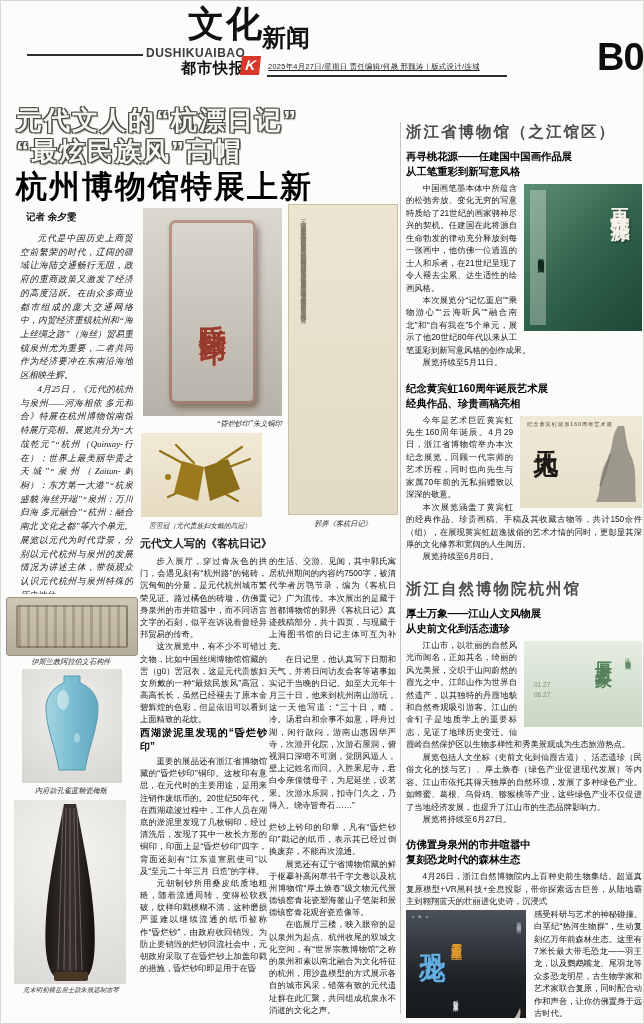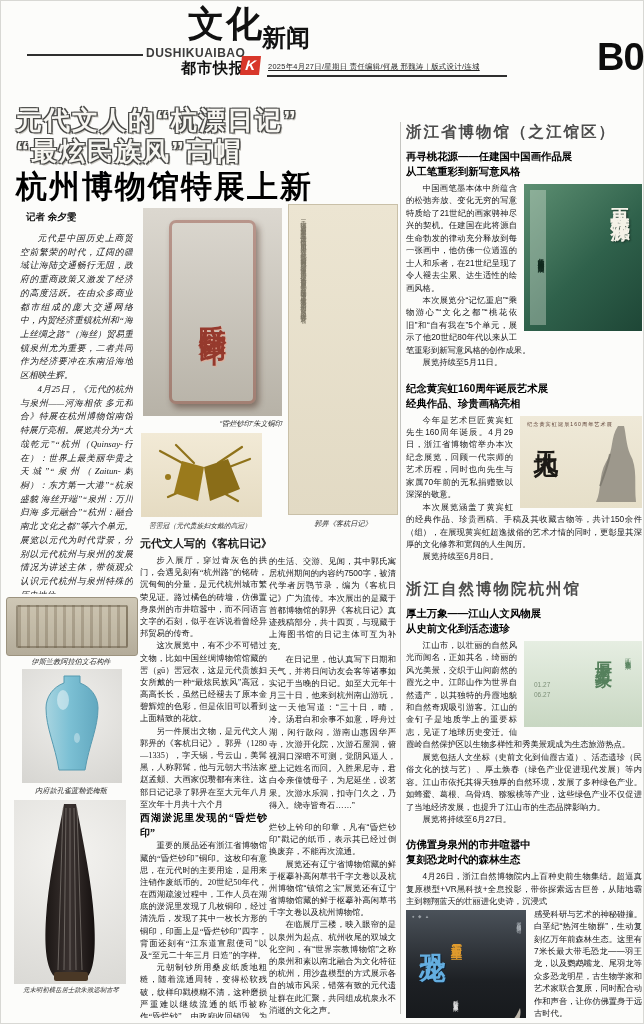--- a/index.html
+++ b/index.html
@@ -26,21 +26,21 @@
   .byline{font-size:9.5px;font-weight:700;color:#111;}
 
   
   .intro{font-family:"Liberation Serif",serif;font-style:italic;font-size:8.8px;line-height:1.56;
          text-align:justify;color:#17171a;}
   .intro p{margin:0;text-indent:2em;}
   .bt{font-size:8.3px;line-height:1.47;text-align:justify;color:#17171a;}
   .bt p{margin:0;text-indent:2em;}
   .bt p.cont{text-indent:0;}
   .subhead{font-size:10px;font-weight:800;color:#000;margin:6px 0 4px;text-indent:0 !important;}
-  .caption{font-family:Liberation Sans, sans-serif;font-style:italic;font-size:7.2px;color:#2c2c2c;text-align:center;}
+  .caption{font-family:Liberation Serif, serif;font-style:italic;font-size:7.2px;color:#2c2c2c;text-align:center;}
 
   
   .ph{overflow:hidden;}
   .stone{background:linear-gradient(180deg,#cfc8b6,#b4ac9a);border:1px solid #9c937f;border-radius:3px;}
   .stone .carve{position:absolute;inset:7px 9px;border:2px solid rgba(90,80,60,.45);border-radius:2px;
        background:repeating-linear-gradient(90deg,rgba(120,105,80,.35) 0 3px,rgba(200,190,165,.25) 3px 9px);}
   .vasebox{background:radial-gradient(circle at 50% 35%,#f0efec,#d6d5d1);display:flex;align-items:center;justify-content:center;}
   .qinbox{background:radial-gradient(circle at 50% 30%,#f4f3f0,#dad9d5);display:flex;align-items:flex-start;justify-content:center;}
   .sealbox{background:linear-gradient(180deg,#dcd8d0,#b7b2a7);display:flex;align-items:center;justify-content:center;}
   .seal{width:62%;height:88%;background:linear-gradient(150deg,#d8english 0,#d8604a 0,#c24733 60%,#a93a28);
@@ -184,54 +184,53 @@
       </g>
       <path d="M28 56 L36 24 L58 30 L52 64 Z" fill="#9a7a1c"></path>
       <path d="M58 30 L82 22 L94 52 L64 64 Z" fill="#8a6d18"></path>
       <circle cx="22" cy="40" r="3" fill="#9a7a1c"></circle>
     </svg>
   </div>
   <div class="abs caption" style="left:134px;top:521px;width:132px;font-size:6.8px;">罟罟冠（元代贵族妇女戴的高冠）</div>
 
   <div class="abs" style="left:140px;top:536px;font-size:11px;font-weight:800;">元代文人写的《客杭日记》</div>
 
-  <div class="abs bt" style="left:140px;top:555px;width:127px;height:463px;overflow:hidden;font-family:Liberation Serif, serif;">
+  <div class="abs bt" style="left:140px;top:555px;width:127px;height:463px;overflow:hidden;">
     <p>步入展厅，穿过青灰色的拱门，会遇见刻有“杭州路”的铭砖，沉甸甸的分量，是元代杭州城市繁荣见证。路过橘色的砖墙，仿佛置身泉州的市井喧嚣中，而不同语言文字的石刻，似乎在诉说着曾经异邦贸易的传奇。</p>
     <p>这次展览中，有不少不可错过文物，比如中国丝绸博物馆馆藏的罟（gū）罟冠衣，这是元代贵族妇女所戴的一种“最炫民族风”高冠，高高长长，虽然已经褪去了原本金碧辉煌的色彩，但是依旧可以看到上面精致的花纹。</p>
-    <p>另一件展出文物，是元代文人郭畀的《客杭日记》。郭畀（1280—1335），字天锡，号云山，美髯黑，人称郭髯，他与元朝大书法家赵孟頫、大画家倪瓒都有来往。这部日记记录了郭畀在至大元年八月至次年十月共十六个月</p>
     <p class="subhead">西湖淤泥里发现的“昏烂钞印”</p>
     <p>重要的展品还有浙江省博物馆藏的“昏烂钞印”铜印。这枚印有意思，在元代时的主要用途，是用来注销作废纸币的。20世纪50年代，在西湖疏浚过程中，工作人员在湖底的淤泥里发现了几枚铜印，经过清洗后，发现了其中一枚长方形的铜印，印面上是“昏烂钞印”四字，背面还刻有“江东道宣慰使司”以及“至元二十年三月 日造”的字样。</p>
     <p>元朝制钞所用桑皮纸质地粗糙，随着流通周转，变得松软残破，纹样印戳模糊不清，这种磨损严重难以继续流通的纸币被称作“昏烂钞”，由政府收回销毁。为防止要销毁的烂钞回流社会中，元朝政府采取了在昏烂钞上加盖印戳的措施，昏烂钞印即是用于在昏</p>
   </div>
 
   <div class="abs bt" style="left:269px;top:555px;width:127px;height:463px;overflow:hidden;">
     <p class="cont">的生活、交游、见闻，其中郭氏寓居杭州期间的内容约7500字，被清代学者厉鹗节录，编为《客杭日记》广为流传。本次展出的是藏于首都博物馆的郭畀《客杭日记》真迹残稿部分，共十四页，与现藏于上海图书馆的日记主体可互为补充。</p>
     <p>在日记里，他认真写下日期和天气，并将日间访友会客等诸事如实记于当晚的日记。如至大元年十月三十日，他来到杭州南山游玩，这一天他写道：“三十日，晴，冷。汤君白和余事不如意，呼舟过湖，闲行散闷，游南山惠因华严寺，次游开化院，次游石屋洞，俯视洞口深暗不可测，觉阴风逼人，壁上记姓名而回。入胜果尼寺，君白令亲僮馈母子，为尼延坐，设茗果。次游水乐洞，扣寺门久之，乃得入。绕寺皆奇石……”</p>
     <p class="cont" style="margin-top:10px;">烂钞上钤印的印章，凡有“昏烂钞印”戳记的纸币，表示其已经过倒换废弃，不能再次流通。</p>
-    <p>展览还有辽宁省博物馆藏的鲜于枢摹补高闲草书千字文卷以及杭州博物馆“镇馆之宝”展览还有辽宁省博物馆藏的鲜于枢摹补高闲草书千字文卷以及杭州博物馆。</p>
+    <p>展览还有辽宁省博物馆藏的鲜于枢摹补高闲草书千字文卷以及杭州博物馆“厚土焕春”级文物元代景德镇窑青花瓷塑海鳌山子笔架和景德镇窑青花观音瓷造像等。</p>
     <p>在临展厅三楼，映入眼帘的是以泉州为起点、杭州收尾的双城文化空间，有“世界宗教博物馆”之称的泉州和素以南北融合为文化特征的杭州，用沙盘模型的方式展示各自的城市风采，错落有致的元代遗址群在此汇聚，共同组成杭泉永不消逝的文化之声。</p>
     <p>展览持续至8月11日（杭州博物馆每周二闭馆），免费开放参观。</p>
   </div>
 
   <div class="abs vline" style="left:400px;top:122px;height:892px;"></div>
 
   <div class="abs rail" style="left:406px;top:122px;width:236px;height:896px;overflow:hidden;">
 
     <h2 class="venue">浙江省博物馆（之江馆区）</h2>
 
     <div class="art">
       <p class="art-title">再寻桃花源——任建国中国画作品展</p>
       <p class="art-sub">从工笔重彩到新写意风格</p>
       <div class="rb">
         <div class="poster taohua fl-r" style="width:118px;height:147px;">
           <div class="side">任建国中国画作品展</div>
           <div class="big">再寻桃花源</div>
         </div>
         <p>中国画笔墨本体中所蕴含的松弛奔放、变化无穷的写意特质给了21世纪的画家骋神尽兴的契机。任建国在此将源自生命勃发的律动充分释放到每一张画中，他仿佛一位逍遥的士人和乐者，在21世纪呈现了令人褪去尘累、达生适性的绘画风格。</p>
-        <p>本次展览分“记忆重启”“乘物游心”“文化之都”“桃花依旧”和“自有我在”5个单元，展示了他20世纪80年代以来从工笔重彩到新写意风格的创作成果。</p>
+        <p>本次展览分“记忆重启”“乘物游心”“云海听风”“融合南北”和“自有我在”5个单元，展示了他20世纪80年代以来从工笔重彩到新写意风格的创作成果。</p>
         <p>展览持续至5月11日。</p>
       </div>
     </div>
 
     <div class="art">
       <p class="art-title">纪念黄宾虹160周年诞辰艺术展</p>
       <p class="art-sub">经典作品、珍贵画稿亮相</p>
       <div class="rb">
         <div class="poster huang fl-r" style="width:122px;height:92px;">
           <div class="top">纪念黄宾虹诞辰160周年艺术展</div>

